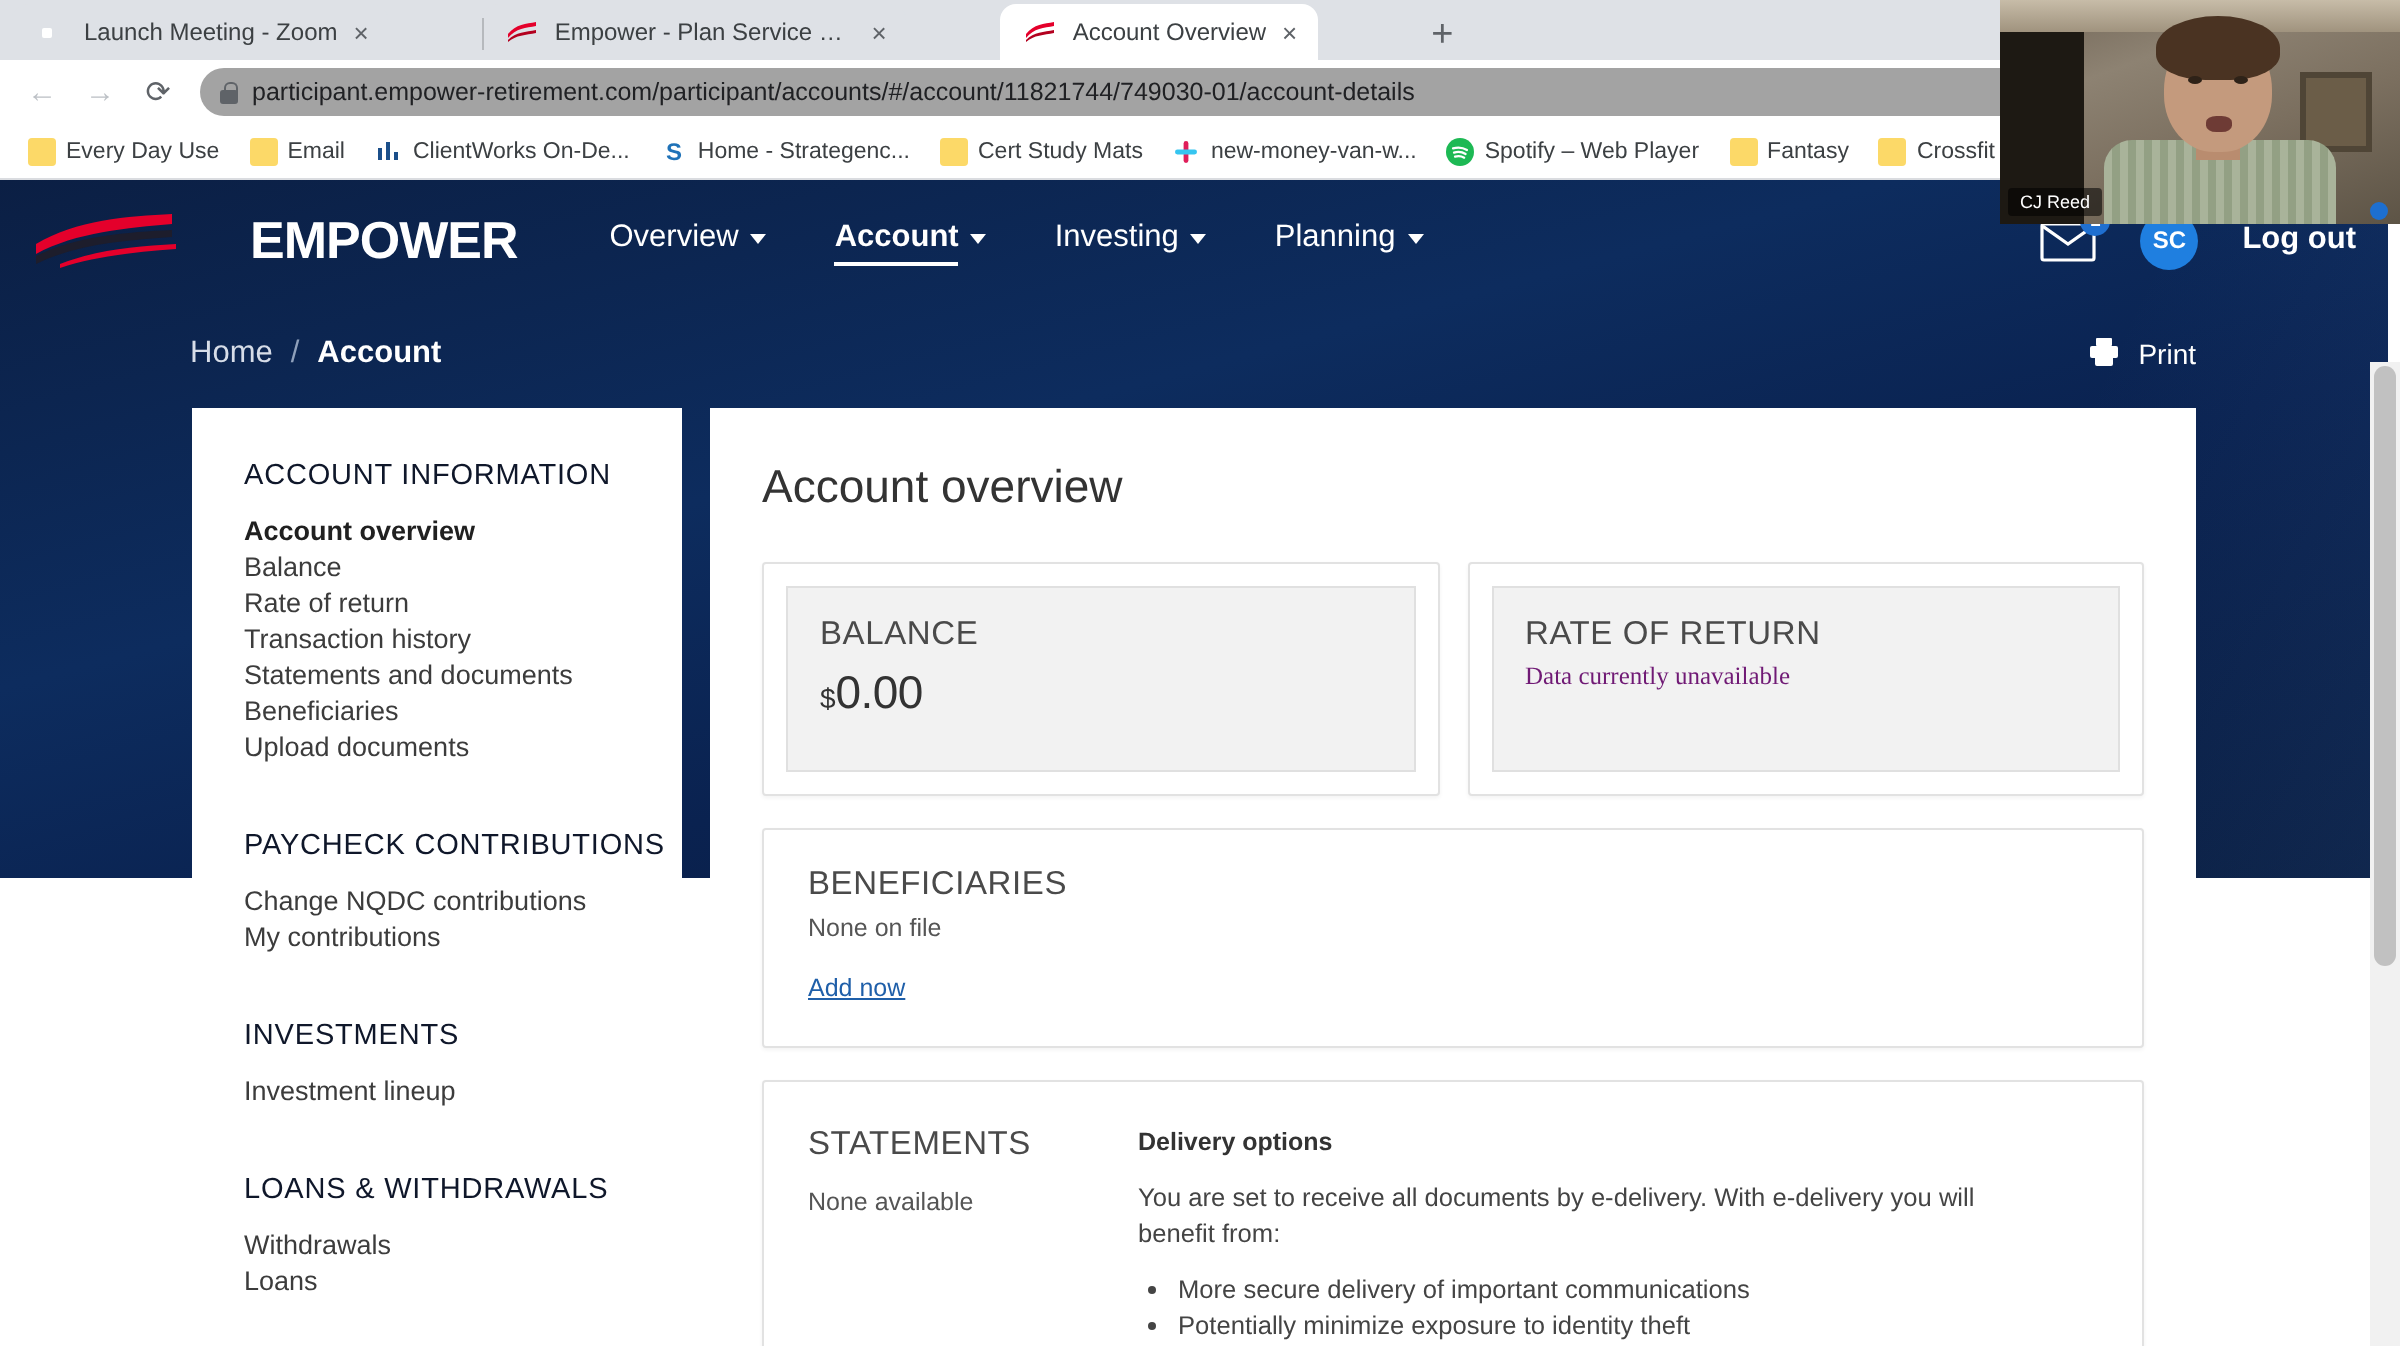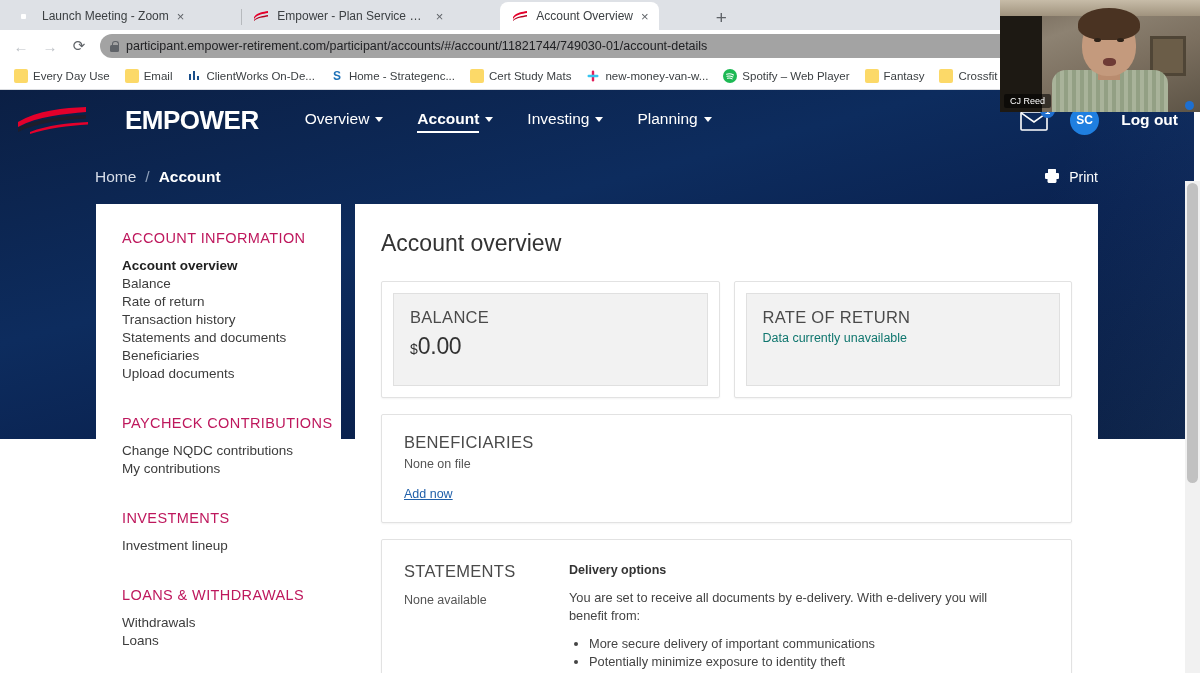--- a/index.html
+++ b/index.html
@@ -102,42 +102,42 @@
   .crumbs .sep { color: #8fa0bb; }
   .crumbs .cur { color: #fff; font-weight: 700; }
   .print { margin-left: auto; display: flex; align-items: center; gap: 9px; color: #fff; font-size: 14px; padding-right: 86px; }
 
   .content { position: relative; display: flex; padding: 0 16px; gap: 0; }
 
   .sidebar {
     width: 245px; background: #fff; margin-left: 80px; padding: 26px 0 20px 26px;
     min-height: 470px; flex: 0 0 245px;
   }
-  .sb-head { font-size: 14.5px; color: #be185d; letter-spacing: 0.4px; margin-bottom: 11px; }
+  .sb-head { font-size: 14.5px; color: #0f172a; letter-spacing: 0.4px; margin-bottom: 11px; }
   .sb-head.spaced { margin-top: 32px; }
   .sb-item { font-size: 13.5px; color: #3c3c3c; line-height: 17.5px; padding: 0 0 0.5px 0; }
   .sb-item.current { font-weight: 700; color: #202020; }
 
   .main { flex: 1; background: #fff; margin-left: 14px; margin-right: 86px; padding: 26px 26px 0 26px; }
   .h1 { font-size: 23px; color: #333; font-weight: 400; margin-bottom: 24px; }
 
   .card-row { display: flex; gap: 14px; }
   .card {
     background: #fff; border: 1px solid #e2e2e2; border-radius: 2px; padding: 11px;
     box-shadow: 0 1px 2px rgba(0,0,0,0.05);
   }
   .card.half { flex: 1; }
   .inner {
     background: #f2f2f2; border: 1px solid #e0e0e0; height: 93px; padding: 14px 16px;
   }
   .card-label { font-size: 16.5px; color: #4a4a4a; letter-spacing: 0.3px; }
   .bal { display: flex; align-items: baseline; margin-top: 6px; }
   .bal .cur { font-size: 14px; color: #333; }
   .bal .amt { font-size: 23px; color: #333; letter-spacing: -0.3px; }
-  .sub-note { font-size: 12.5px; color: #0f766e; margin-top: 4px; }
+  .sub-note { font-size: 12.5px; color: #701a75; margin-top: 4px; font-family: Liberation Serif, serif; }
 
   .panel {
     background: #fff; border: 1px solid #e2e2e2; border-radius: 2px;
     box-shadow: 0 1px 2px rgba(0,0,0,0.05); margin-top: 16px; padding: 18px 22px 20px 22px;
   }
   .panel-title { font-size: 16.5px; color: #4a4a4a; letter-spacing: 0.3px; }
   .panel-sub { font-size: 12.5px; color: #555; margin-top: 5px; }
   .link { color: #1f5fa9; font-size: 12.5px; text-decoration: underline; display: inline-block; margin-top: 16px; }
 
   .stmt { display: flex; gap: 0; }

